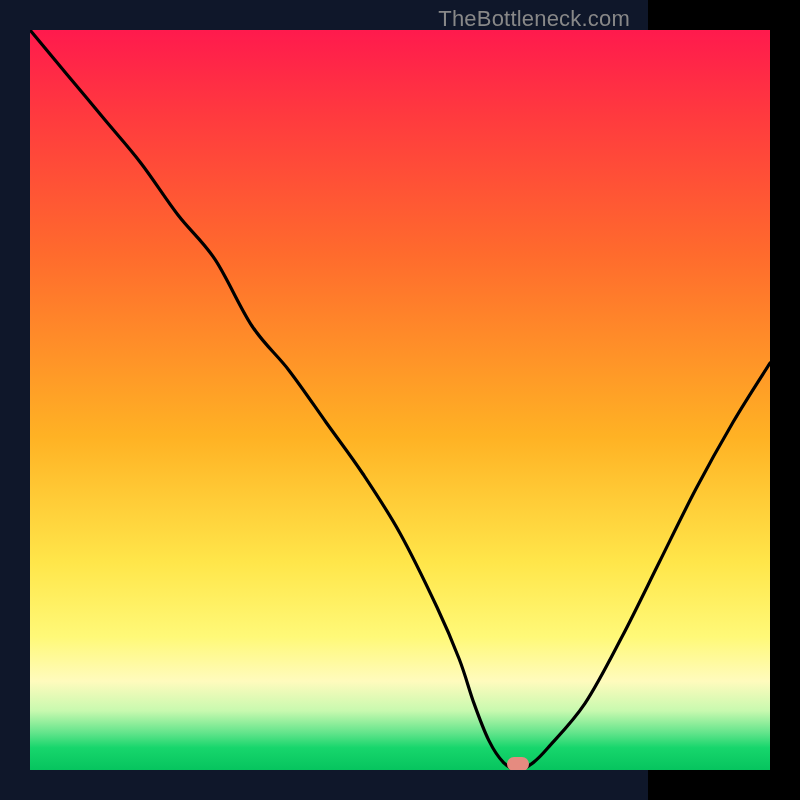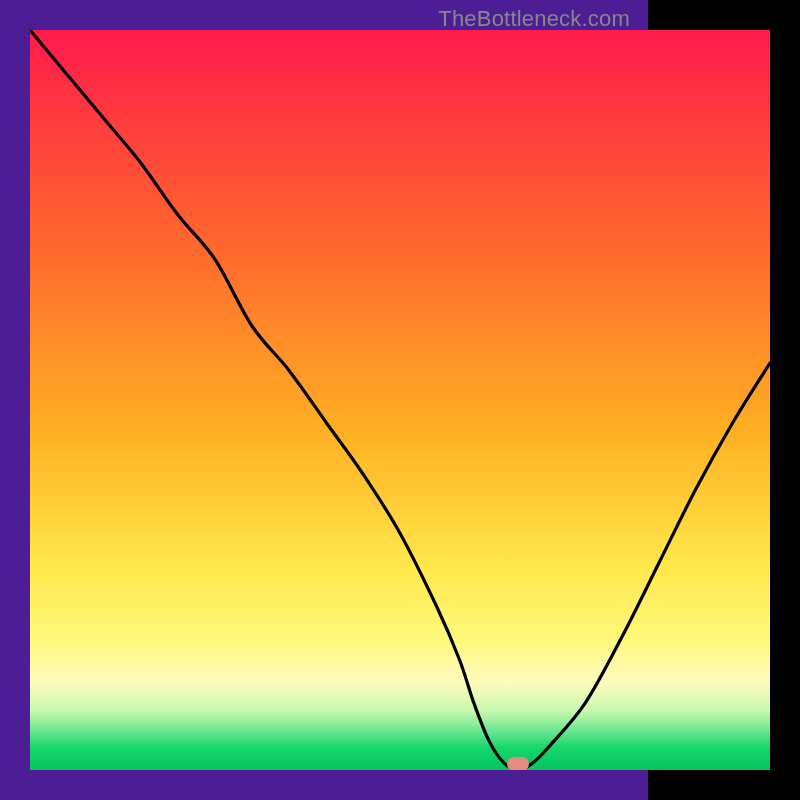--- a/index.html
+++ b/index.html
@@ -8,21 +8,21 @@
     width: 800px;
     height: 800px;
     background: #000;
     overflow: hidden;
     font-family: Arial, Helvetica, sans-serif;
   }
   .frame {
     position: relative;
     width: 648px;
     height: 800px;
-    background: #4c1d95;
+    background: #0f172a;
   }
   .watermark {
     position: absolute;
     top: 6px;
     right: 18px;
     color: #888;
     font-size: 22px;
     font-weight: 500;
     letter-spacing: 0.2px;
     z-index: 10;

